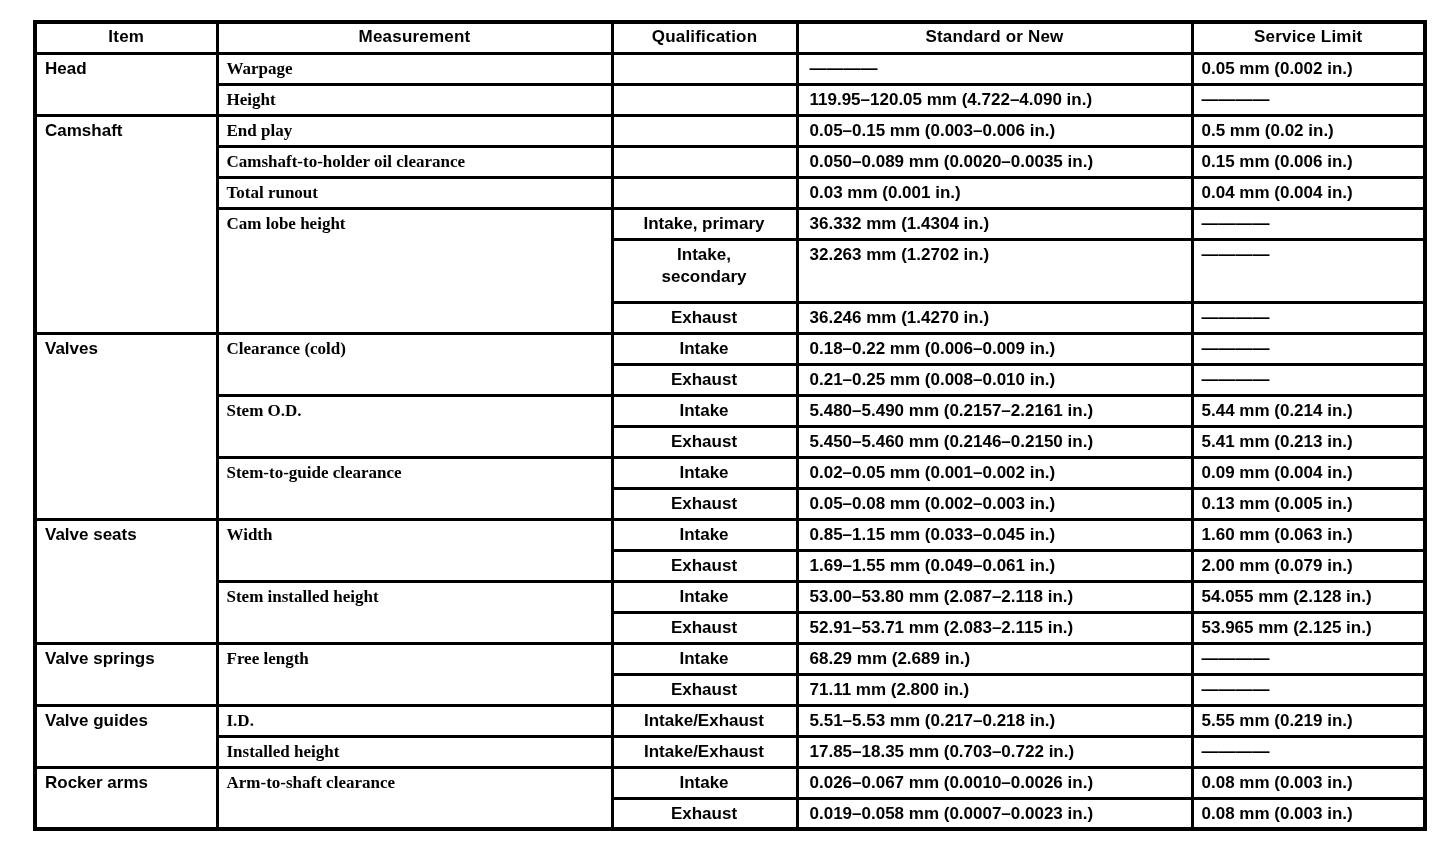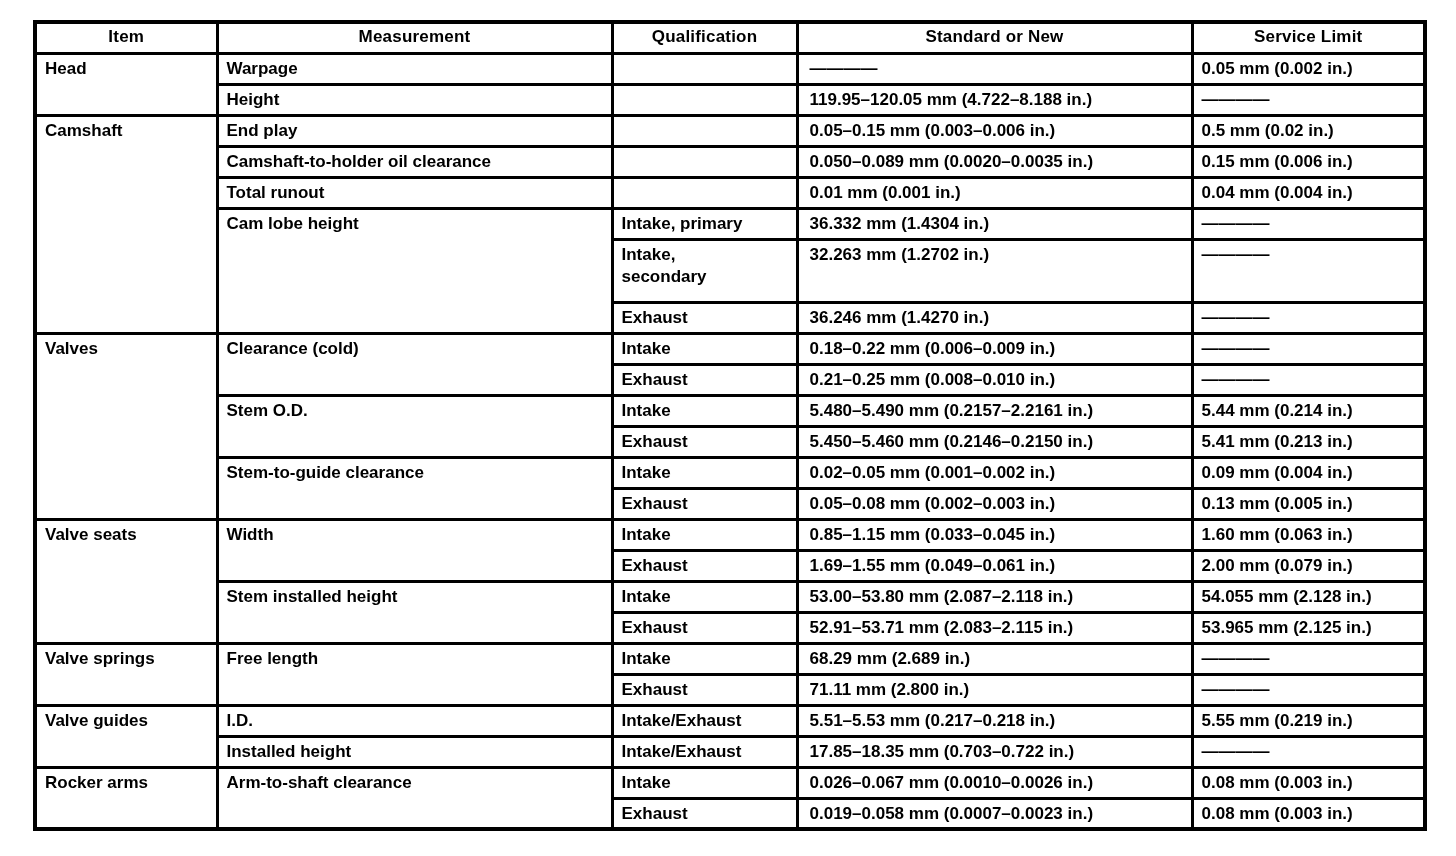--- a/index.html
+++ b/index.html
@@ -34,22 +34,22 @@
   thead tr { height: 31px; }
   th {
     text-align: center;
     vertical-align: middle;
     padding: 2px 4px;
     letter-spacing: 0.2px;
   }
   tbody tr { height: 31px; }
   tbody tr.tall { height: 63px; }
   td.c-item  { text-align: left; }
-  td.c-meas  { text-align: left; }
-  td.c-qual  { text-align: left; white-space: pre-line; padding-right: 9px; }
+  td.c-meas  { text-align: left; font-family: Liberation Serif, serif; }
+  td.c-qual  { text-align: center; white-space: pre-line; padding-right: 9px; }
   td.c-std   { text-align: left; padding-left: 11px; }
   td.c-svc   { text-align: left; }
 </style>
 </head>
 <body>
 
 <div class="page">
   <table class="spec">
     <colgroup>
       <col class="c1">
@@ -71,40 +71,40 @@
       <tr>
         <td class="c-item" rowspan="2">Head</td>
         <td class="c-meas">Warpage</td>
         <td class="c-qual"></td>
         <td class="c-std">————</td>
         <td class="c-svc">0.05 mm (0.002 in.)</td>
       </tr>
       <tr>
         <td class="c-meas">Height</td>
         <td class="c-qual"></td>
-        <td class="c-std">119.95–120.05 mm (4.722–8.188 in.)</td>
+        <td class="c-std">119.95–120.05 mm (4.722–4.090 in.)</td>
         <td class="c-svc">————</td>
       </tr>
       <tr>
         <td class="c-item" rowspan="6">Camshaft</td>
         <td class="c-meas">End play</td>
         <td class="c-qual"></td>
         <td class="c-std">0.05–0.15 mm (0.003–0.006 in.)</td>
         <td class="c-svc">0.5 mm (0.02 in.)</td>
       </tr>
       <tr>
         <td class="c-meas">Camshaft-to-holder oil clearance</td>
         <td class="c-qual"></td>
         <td class="c-std">0.050–0.089 mm (0.0020–0.0035 in.)</td>
         <td class="c-svc">0.15 mm (0.006 in.)</td>
       </tr>
       <tr>
         <td class="c-meas">Total runout</td>
         <td class="c-qual"></td>
-        <td class="c-std">0.01 mm (0.001 in.)</td>
+        <td class="c-std">0.03 mm (0.001 in.)</td>
         <td class="c-svc">0.04 mm (0.004 in.)</td>
       </tr>
       <tr>
         <td class="c-meas" rowspan="3">Cam lobe height</td>
         <td class="c-qual">Intake, primary</td>
         <td class="c-std">36.332 mm (1.4304 in.)</td>
         <td class="c-svc">————</td>
       </tr>
       <tr class="tall">
         <td class="c-qual">Intake,

